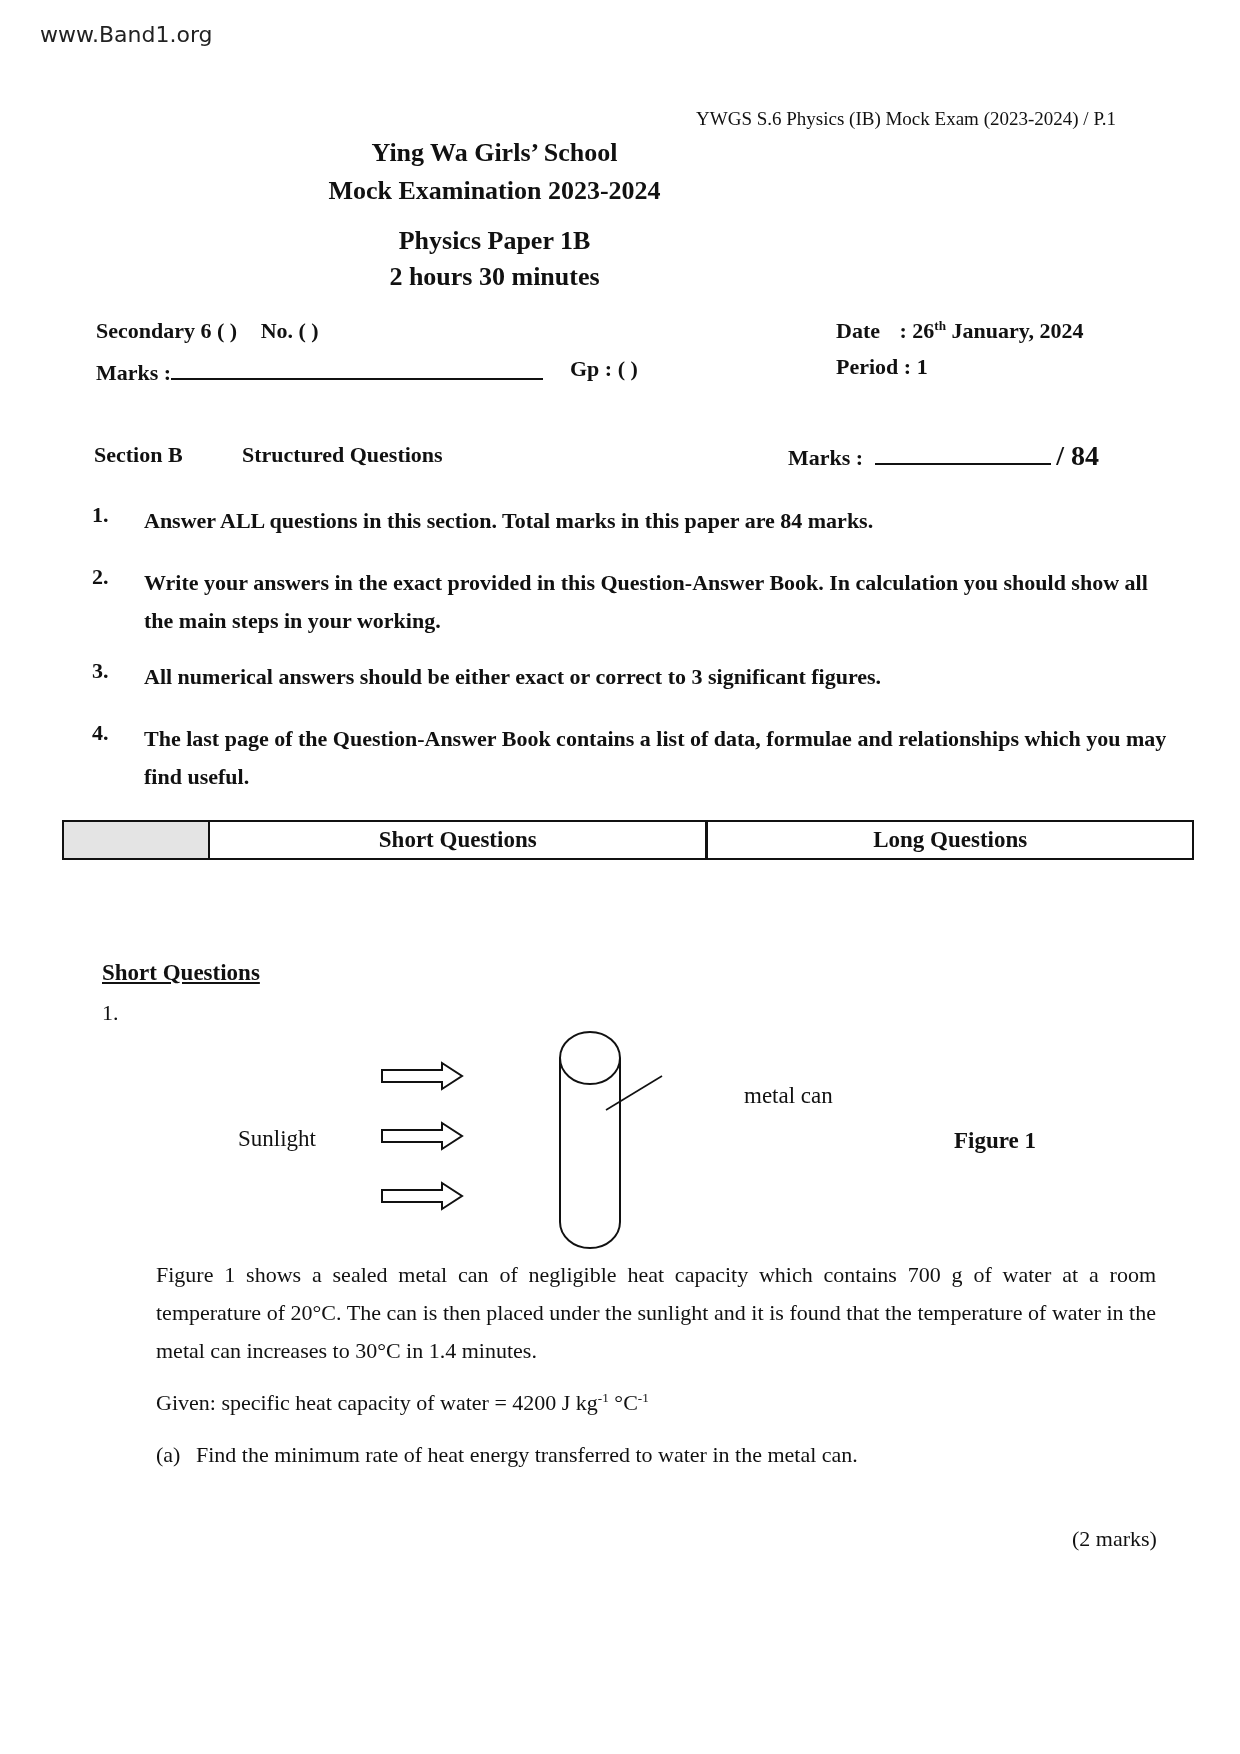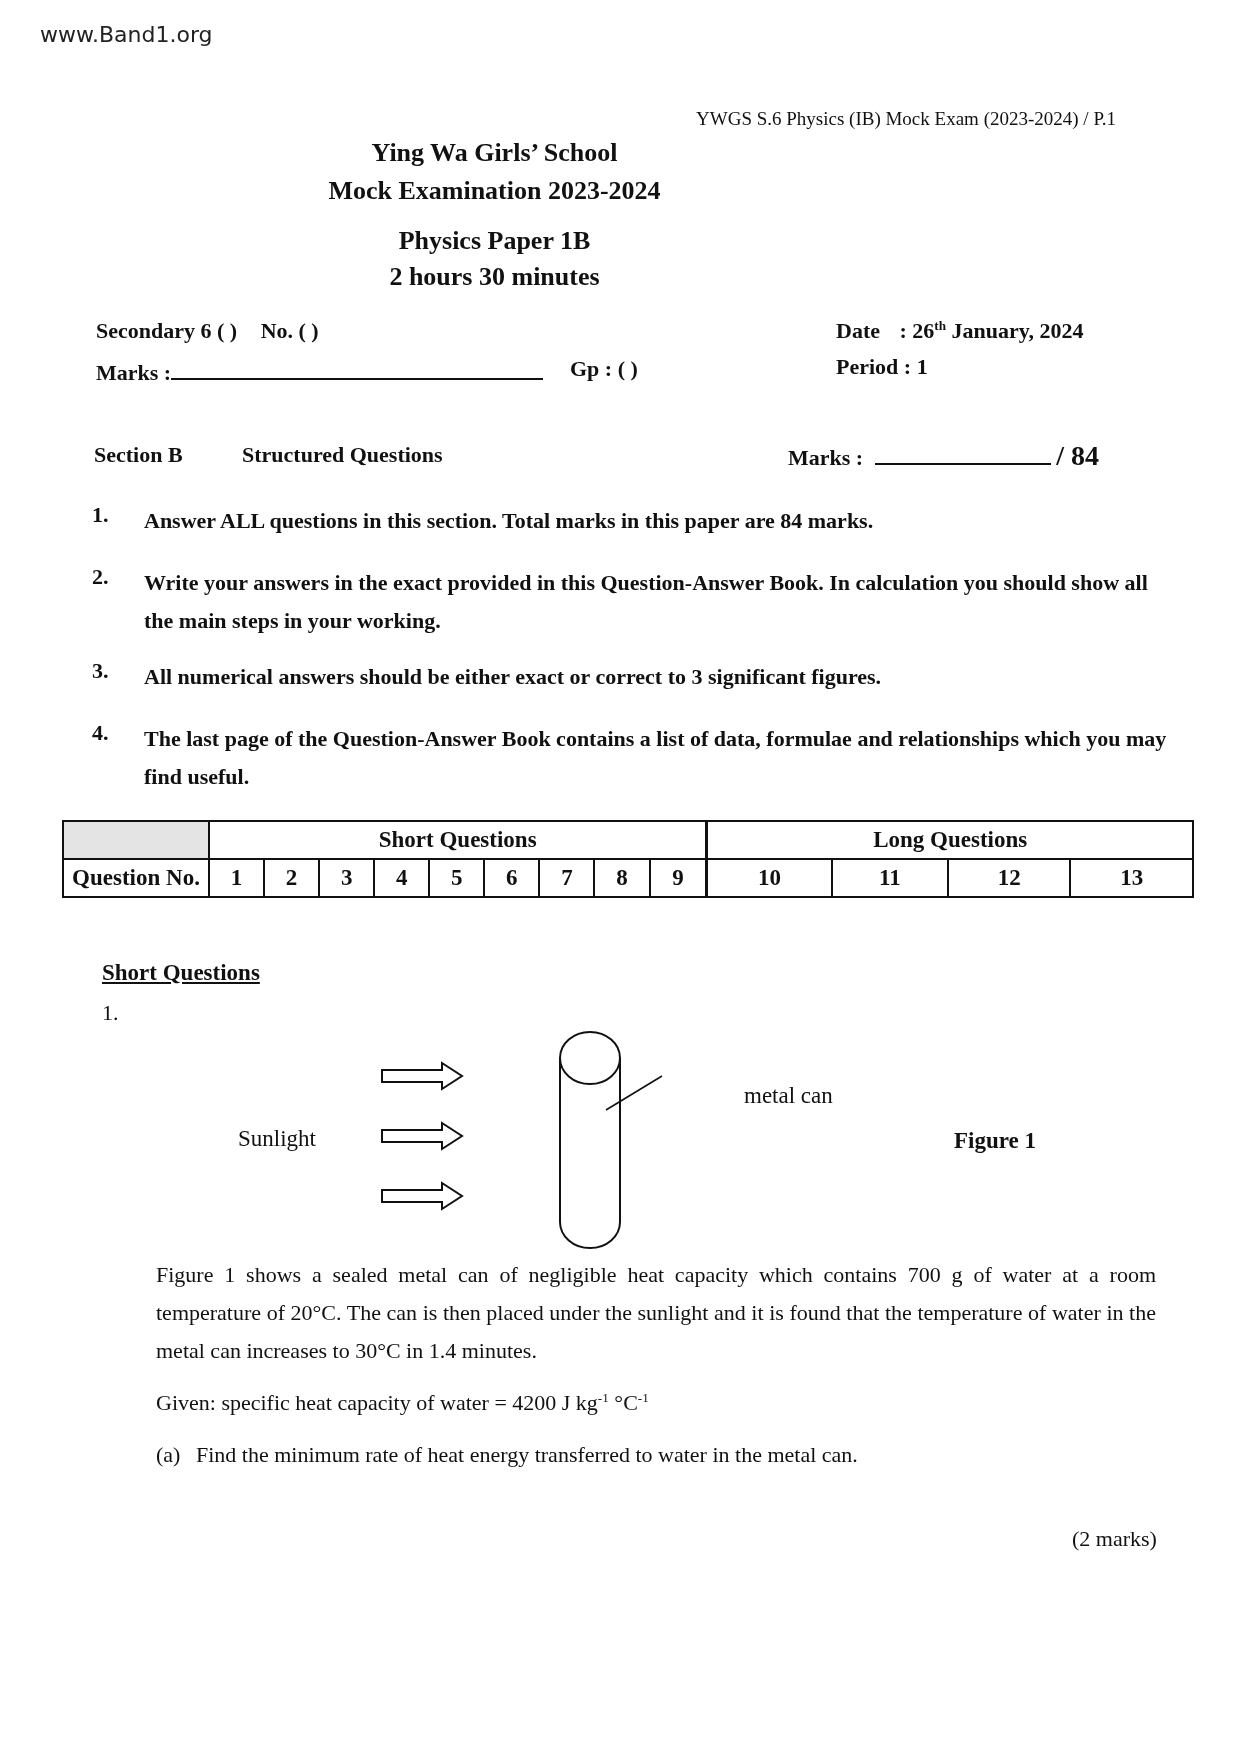--- a/index.html
+++ b/index.html
@@ -75,36 +75,20 @@
   <span class="txt">The last page of the Question-Answer Book contains a list of data, formulae and relationships which you may find useful.</span>
 </div>
 
 <table class="marks">
   <tbody>
       <tr>
     <td class="shade"></td>
     <td colspan="9">Short Questions</td>
     <td colspan="4" class="thick-l">Long Questions</td>
   </tr>
-  <tr>
-    <td>Question No.</td>
-    <td>1</td>
-    <td>2</td>
-    <td>3</td>
-    <td>4</td>
-    <td>5</td>
-    <td>6</td>
-    <td>7</td>
-    <td>8</td>
-    <td>9</td>
-    <td class="thick-l">10</td>
-    <td>11</td>
-    <td>12</td>
-    <td>13</td>
-  </tr>
 </tbody>
   </table>
 
 <div class="abs sq-title">Short Questions</div>
 <div class="abs qnum">1.</div>
 
 <div class="abs fig-label" style="left:238px; top:1126px;">Sunlight</div>
 <div class="abs fig-label" style="left:744px; top:1058px;margin-top:25px;">metal can</div>
 <div class="abs fig-label bold" style="left:954px; top:1128px;">Figure 1</div>
 

